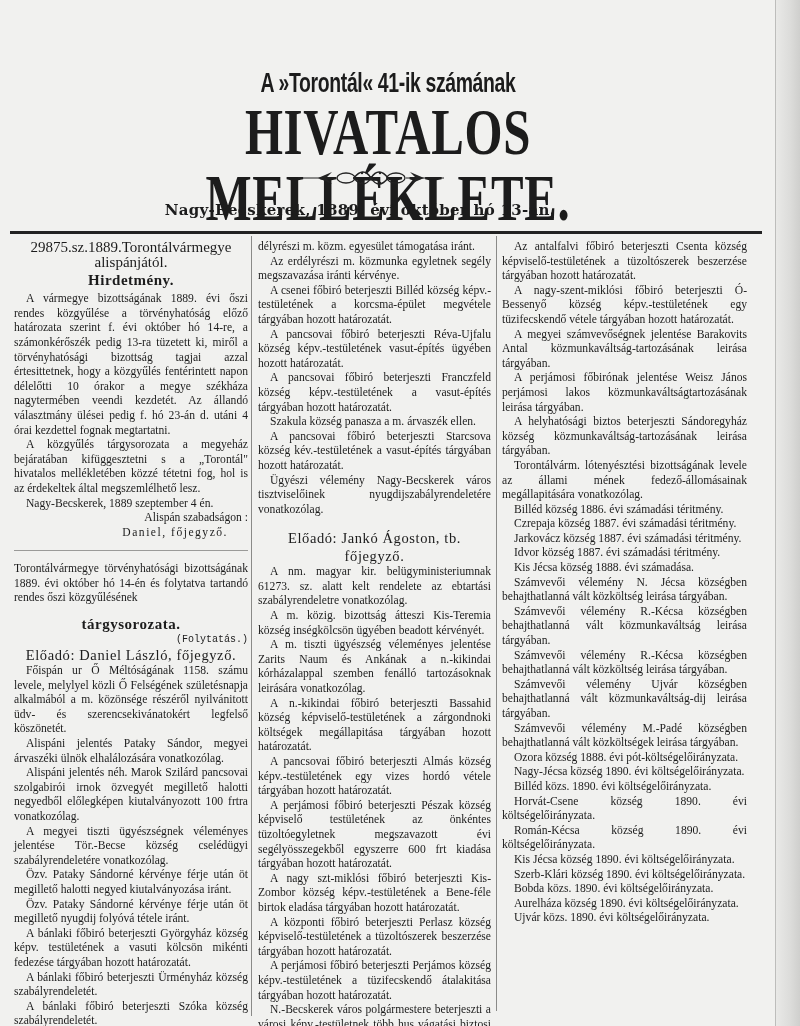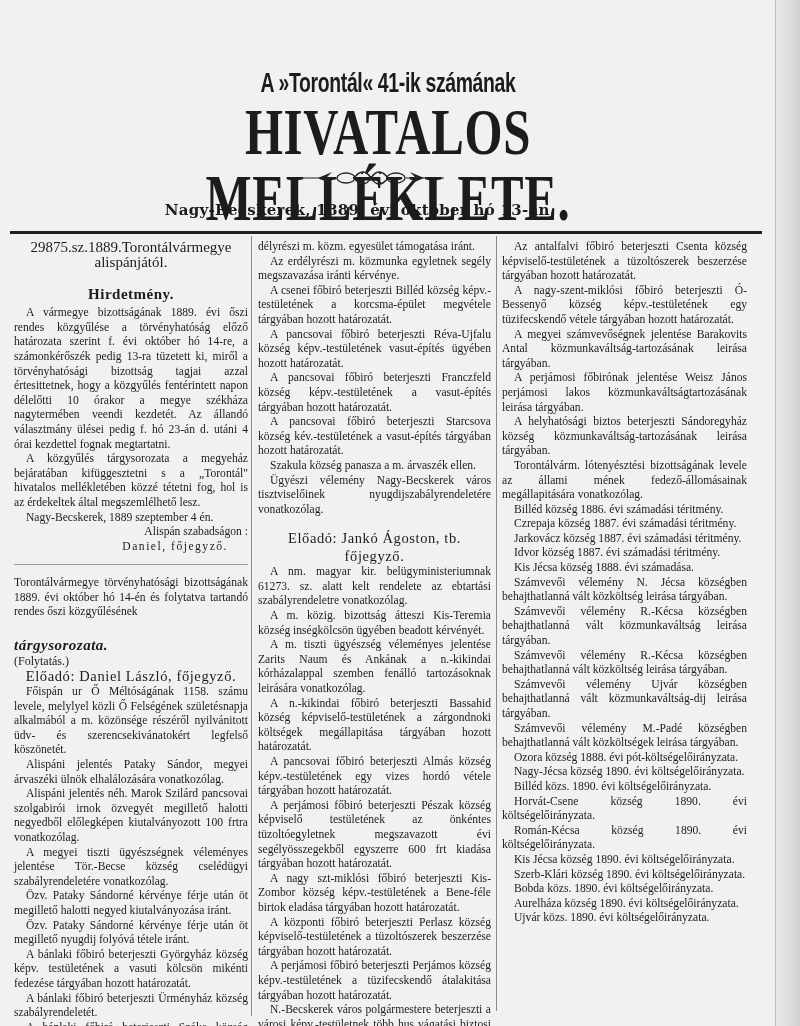--- a/index.html
+++ b/index.html
@@ -38,26 +38,26 @@
     position: absolute; top: 240px;
     font-family: "Liberation Serif", serif; font-size: 11.6px; line-height: 14.6px;
     text-align: justify; hyphens: auto;
   }
   .col1 { left: 14px; width: 234px; }
   .col2 { left: 258px; width: 233px; }
   .col3 { left: 502px; width: 245px; }
   .column p { margin: 0; text-indent: 12px; }
   .column p.noindent { text-indent: 0; }
   .ref { text-align: center; font-size: 15px; text-indent: 0 !important; }
-  .notice-title { text-align: center; font-weight: bold; font-size: 15px; line-height: 20px; margin: 15px 0 2px; letter-spacing: 0.5px; }
+  .notice-title { text-align: center; font-weight: bold; font-size: 15px; line-height: 20px; margin: 1px 0 2px; letter-spacing: 0.5px; }
   .sig-right { text-align: right; text-indent: 0 !important; }
   .sig-name { text-align: right; padding-right: 20px; text-indent: 0 !important; letter-spacing: 1.5px; }
   .hr-thin { height: 1px; background: #9a9a98; margin: 10px 0 11px; }
-  .agenda-title { font-weight: bold; font-size: 15px; line-height: 20px; margin: 15px 0 0; letter-spacing: 0.5px; font-style: italic; }
-  .cont { text-align: left; font-size: 12px; line-height: 12px; margin-bottom: 3px; text-indent: 0 !important; }
+  .agenda-title { text-align: center; font-weight: bold; font-size: 15px; line-height: 20px; margin: 8px 0 0; letter-spacing: 0.5px; }
+  .cont { text-align: right; font-size: 10px; line-height: 12px; margin-bottom: 3px; text-indent: 0 !important; font-family: Liberation Mono, monospace; }
   .presenter {
     font-size: 14.5px; line-height: 18px; text-align: center; text-indent: 0 !important;
     letter-spacing: 0.6px; margin: 2px 0 4px;
   }
   .gap { height: 12px; }
 </style>
 </head>
 <body>
 
 <div class="page-edge"></div>
@@ -112,22 +112,22 @@
   <p>A pancsovai főbiró beterjeszti Franczfeld község szabályrendeletét.</p>
 
 </div>
 
 <div class="column col2">
   <p class="noindent">délyrészi m. közm. egyesület támogatása iránt.</p>
   <p>Az erdélyrészi m. közmunka egyletnek segély megszavazása iránti kérvénye.</p>
   <p>A csenei főbiró beterjeszti Billéd község képv.-testületének a korcsma-épület megvétele tárgyában hozott határozatát.</p>
   <p>A pancsovai főbiró beterjeszti Réva-Ujfalu község képv.-testületének vasut-építés ügyében hozott határozatát.</p>
   <p>A pancsovai főbiró beterjeszti Franczfeld község képv.-testületének a vasut-építés tárgyában hozott határozatát.</p>
+  <p>Szakula község panasza a m. árvaszék ellen.</p>
   <p>A pancsovai főbiró beterjeszti Starcsova község kév.-testületének a vasut-építés tárgyában hozott határozatát.</p>
-  <p>Szakula község panasza a m. árvaszék ellen.</p>
   <p>Ügyészi vélemény Nagy-Becskerek város tisztviselőinek nyugdijszabályrendeletére vonatkozólag.</p>
   <div class="gap"></div>
   <p class="presenter">Előadó: Jankó Ágoston, tb. főjegyző.</p>
   <p>A nm. magyar kir. belügyministeriumnak 61273. sz. alatt kelt rendelete az ebtartási szabályrendeletre vonatkozólag.</p>
   <p>A m. közig. bizottság átteszi Kis-Teremia község inségkölcsön ügyében beadott kérvényét.</p>
   <p>A m. tiszti ügyészség véleményes jelentése Zarits Naum és Ankának a n.-kikindai kórházalappal szemben fenálló tartozásoknak leirására vonatkozólag.</p>
   <p>A n.-kikindai főbiró beterjeszti Bassahid község képviselő-testületének a zárgondnoki költségek megállapitása tárgyában hozott határozatát.</p>
   <p>A pancsovai főbiró beterjeszti Almás község képv.-testületének egy vizes hordó vétele tárgyában hozott határozatát.</p>
   <p>A perjámosi főbiró beterjeszti Pészak község képviselő testületének az önkéntes tüzoltóegyletnek megszavazott évi segélyösszegekből egyszerre 600 frt kiadása tárgyában hozott határozatát.</p>
   <p>A nagy szt-miklósi főbiró beterjeszti Kis-Zombor község képv.-testületének a Bene-féle birtok eladása tárgyában hozott határozatát.</p>

